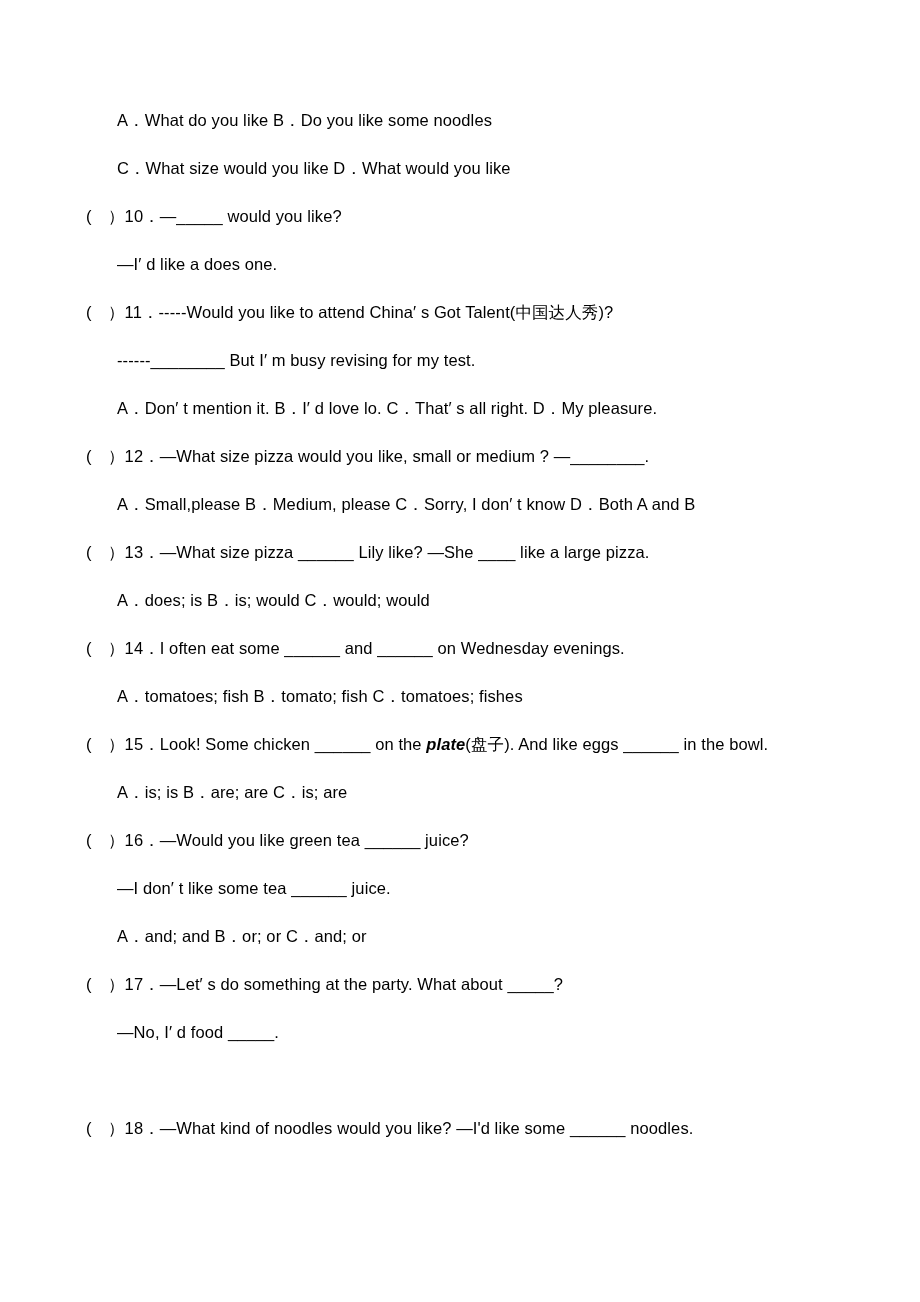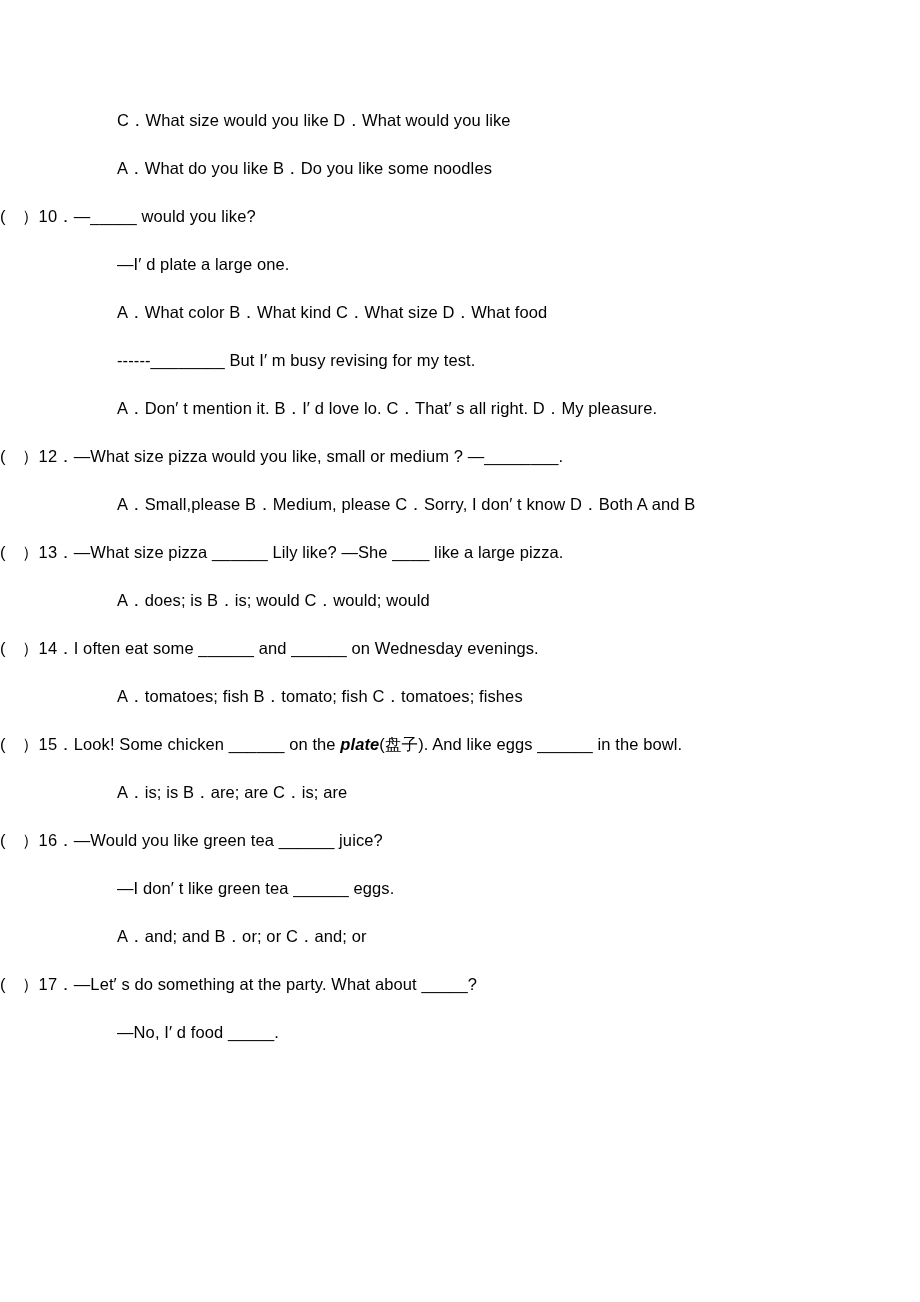--- a/index.html
+++ b/index.html
@@ -30,20 +30,21 @@
   }
   .line {
     font-size: 16.5px;
     line-height: 48px;
     height: 48px;
     white-space: nowrap;
     letter-spacing: 0.1px;
   }
   
   .line.q {
+    padding-left: 86px;
   }
   
   .line.ind {
     padding-left: 117px;
   }
   .paren-open {
     display: inline-block;
     width: 22px;
   }
   .ital {
@@ -52,39 +53,39 @@
   }
   .spacer-line { height: 48px; }
 </style>
 </head>
 <body>
 
 <div class="page">
   <div class="content">
 
     <div class="line ind">
-      <span>C．What size would you like      D．What would you like</span>
+      <span>A．What do you like      B．Do you like some noodles</span>
     </div>
 
     <div class="line ind">
-      <span>A．What do you like      B．Do you like some noodles</span>
+      <span>C．What size would you like      D．What would you like</span>
     </div>
 
     <div class="line q">
       <span class="paren-open">(</span><span>）10．—_____ would you like?</span>
     </div>
 
     <div class="line ind">
-      <span>—I′ d plate a large one.</span>
+      <span>—I′ d like a does one.</span>
     </div>
 
-    <div class="line ind">
-      <span>A．What color      B．What kind      C．What size      D．What food</span>
+
+    <div class="line q">
+      <span class="paren-open">(</span><span>）11．-----Would you like to attend China′ s Got Talent(中国达人秀)?</span>
     </div>
-
 
     <div class="line ind">
       <span>------________ But I′ m busy revising for my test.</span>
     </div>
 
     <div class="line ind">
       <span>A．Don′ t mention it.      B．I′ d love lo.      C．That′ s all right.      D．My pleasure.</span>
     </div>
 
     <div class="line q">
@@ -117,33 +118,36 @@
 
     <div class="line ind">
       <span>A．is; is      B．are; are      C．is; are</span>
     </div>
 
     <div class="line q">
       <span class="paren-open">(</span><span>）16．—Would you like green tea ______ juice?</span>
     </div>
 
     <div class="line ind">
-      <span>—I don′ t like green tea ______ eggs.</span>
+      <span>—I don′ t like some tea ______ juice.</span>
     </div>
 
     <div class="line ind">
       <span>A．and; and      B．or; or      C．and; or</span>
     </div>
 
     <div class="line q">
       <span class="paren-open">(</span><span>）17．—Let′ s do something at the party. What about _____?</span>
     </div>
 
     <div class="line ind">
       <span>—No, I′ d food _____.</span>
     </div>
 
 
     <div class="spacer-line"></div>
 
+    <div class="line q">
+      <span class="paren-open">(</span><span>）18．—What kind of noodles would you like?    —I'd like some ______ noodles.</span>
+    </div>
 
   </div>
 </div>
 
 </body></html>

